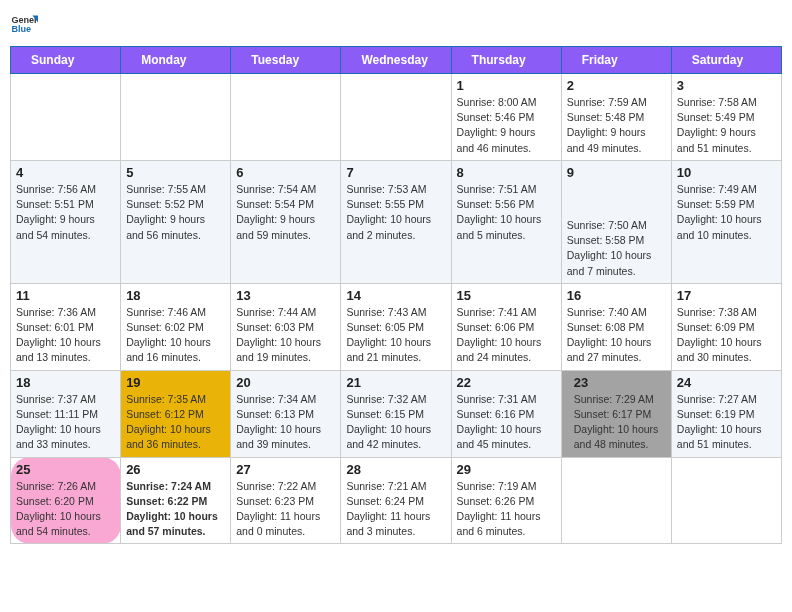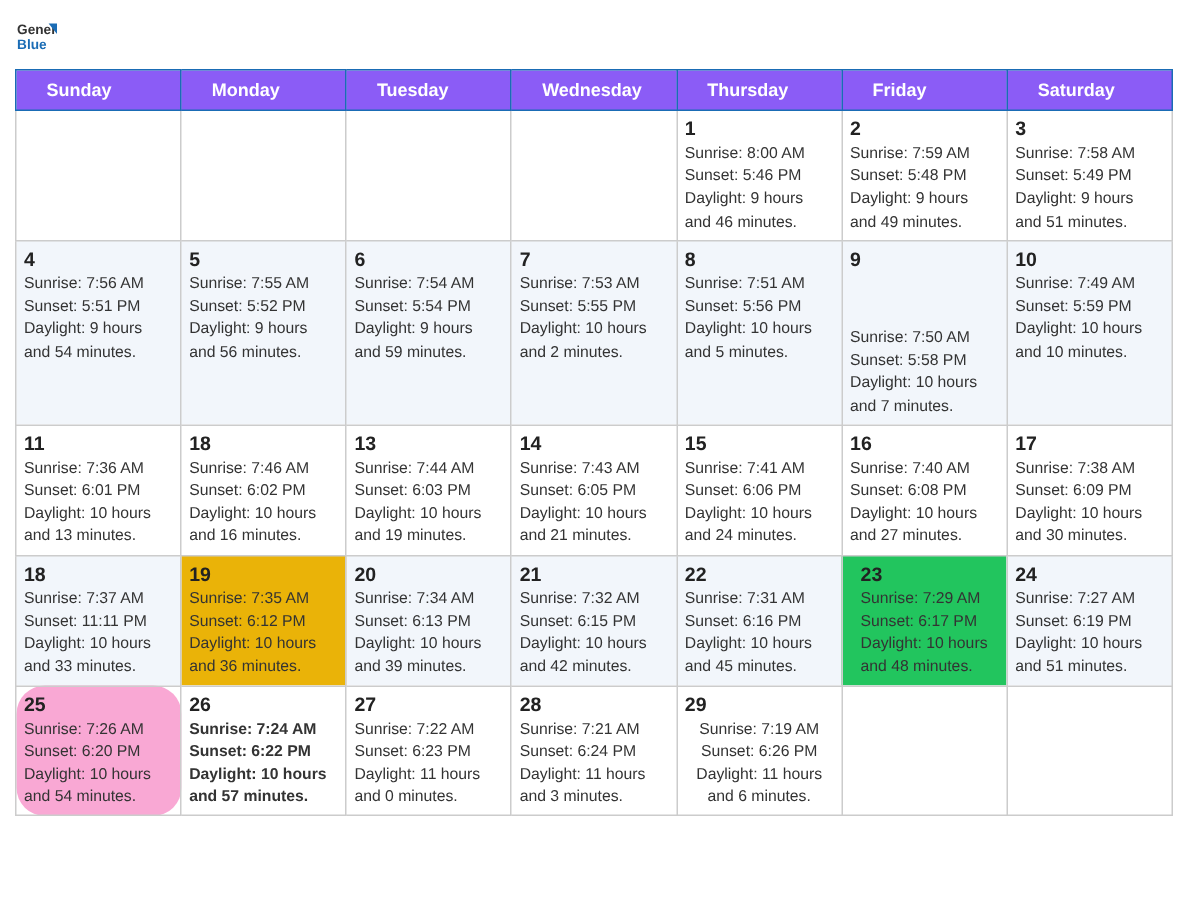--- a/index.html
+++ b/index.html
@@ -283,21 +283,21 @@
 Daylight: 10 hours
 and 42 minutes.</div>
         </td>
         <td style="background: rgb(242, 246, 251);">
           <div class="day-num">22</div>
           <div class="day-info" style="white-space: pre-line;">Sunrise: 7:31 AM
 Sunset: 6:16 PM
 Daylight: 10 hours
 and 45 minutes.</div>
         </td>
-        <td style="background: #22c55e; padding-left: 12px;">
+        <td style="background: #a3a3a3; padding-left: 12px;">
           <div class="day-num">23</div>
           <div class="day-info" style="white-space: pre-line;">Sunrise: 7:29 AM
 Sunset: 6:17 PM
 Daylight: 10 hours
 and 48 minutes.</div>
         </td>
         <td style="background: rgb(242, 246, 251);">
           <div class="day-num">24</div>
           <div class="day-info" style="white-space: pre-line;">Sunrise: 7:27 AM
 Sunset: 6:19 PM
@@ -329,21 +329,21 @@
         </td>
         <td style="background: rgb(255, 255, 255);">
           <div class="day-num">28</div>
           <div class="day-info" style="white-space: pre-line;">Sunrise: 7:21 AM
 Sunset: 6:24 PM
 Daylight: 11 hours
 and 3 minutes.</div>
         </td>
         <td style="background: rgb(255, 255, 255);">
           <div class="day-num">29</div>
-          <div class="day-info" style="white-space: pre-line; text-align: center;">Sunrise: 7:19 AM
+          <div class="day-info" style="white-space: pre-line;">Sunrise: 7:19 AM
 Sunset: 6:26 PM
 Daylight: 11 hours
 and 6 minutes.</div>
         </td>
         <td class="empty-cell"></td>
         <td class="empty-cell"></td>
       </tr>
     </tbody>
 </table>
 

